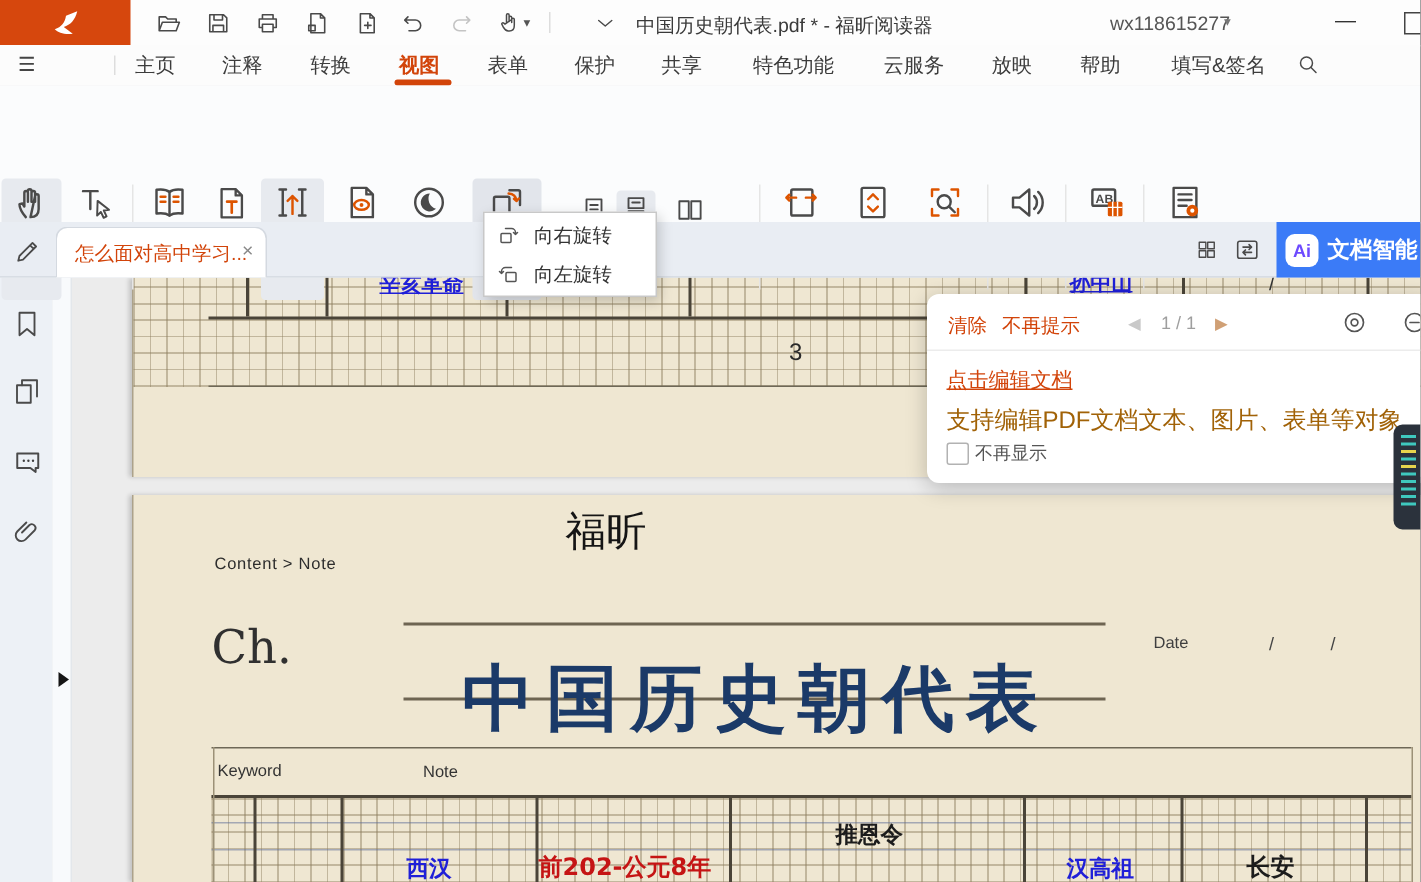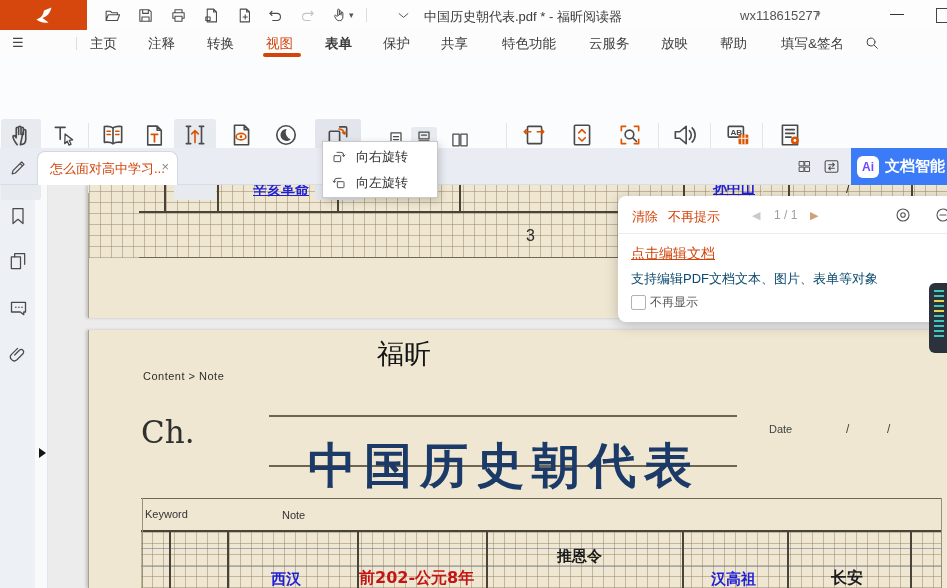--- a/index.html
+++ b/index.html
@@ -10,21 +10,21 @@
   .ic{stroke:#4a4a4a;stroke-width:1.5;fill:none;stroke-linecap:round;stroke-linejoin:round;}
   .or{stroke:#DD5400;}
   .fillor{fill:#DD5400;stroke:none;}
   
   .titlebar{left:0;top:0;width:947px;height:30px;background:#FDFDFD;border-bottom:1px solid #ECECEC;z-index:10;}
   .logo{left:0;top:0;width:87px;height:30px;background:#D6470D;display:flex;align-items:center;justify-content:center;}
   .qat{top:6px;width:18px;height:18px;display:flex;align-items:center;justify-content:center;}
   .ttxt{top:8px;font-size:13px;color:#3a3a3a;white-space:nowrap;}
   .menubar{left:0;top:30px;width:947px;height:27px;background:#FCFCFC;z-index:10;}
   .mi{top:5px;font-size:13.5px;color:#3c3c3c;white-space:nowrap;cursor:default;}
-  .mi.active{color:#D2440A;font-weight:normal;}
+  .mi.active{color:#D2440A;font-weight:bold;}
   .mpill{left:263px;top:23px;width:38px;height:4px;background:#D2440A;border-radius:2px;}
   .ribbon{left:0;top:57px;width:947px;height:91px;background:#FBFCFD;border-bottom:1px solid #E2E2E2;z-index:10;}
   .rb{top:62px;height:81px;display:flex;flex-direction:column;align-items:center;border-radius:3px;}
   .rb .iw{height:32px;display:flex;align-items:center;justify-content:center;text-align:right;}
   .rlab{font-size:12px;line-height:15px;white-space:pre-line;text-align:center;color:#3b3b3b;}
   .sel{background:#E7EAEF;}
   .pressed{background:#E2E5EB;}
   .rsep{top:66px;width:1px;height:70px;background:#E5E5E5;}
   .caret{font-size:9px;color:#555;}
   .li{width:26px;height:26px;display:flex;align-items:center;justify-content:center;border-radius:3px;}
@@ -188,21 +188,21 @@
 
   <div class="abs menubar">
     <span class="abs" style="left:12px;top:5px;font-size:13px;color:#444;">☰</span>
     <span class="abs mi" style="left:20px;margin-top:40px;">文件</span>
     <div class="abs" style="left:76px;top:7px;width:1px;height:13px;background:#DDD;"></div>
     <span class="abs mi" style="left:90px;">主页</span>
     <span class="abs mi" style="left:148px;">注释</span>
     <span class="abs mi" style="left:207px;">转换</span>
     <span class="abs mi active" style="left:266px;">视图</span>
     <div class="abs mpill"></div>
-    <span class="abs mi" style="left:325px;font-weight:bold;">表单</span>
+    <span class="abs mi" style="left:325px;">表单</span>
     <span class="abs mi" style="left:383px;">保护</span>
     <span class="abs mi" style="left:441px;">共享</span>
     <span class="abs mi" style="left:502px;">特色功能</span>
     <span class="abs mi" style="left:589px;">云服务</span>
     <span class="abs mi" style="left:661px;">放映</span>
     <span class="abs mi" style="left:720px;">帮助</span>
     <span class="abs mi" style="left:781px;">填写&amp;签名</span>
     <div class="abs" style="left:864px;top:5px;">
       <svg class="ic" width="16" height="16" viewBox="0 0 24 24">
           <circle cx="10.5" cy="10.5" r="6"></circle>
@@ -494,21 +494,21 @@
         </svg>
       </div>
     <div class="abs" style="left:316px;top:10px;">
       <svg class="ic" width="18" height="18" viewBox="0 0 24 24" style="stroke:#555">
           <circle cx="12" cy="12" r="8"></circle>
           <path d="M8 12h8"></path>
         </svg>
       </div>
     <div class="abs ndiv"></div>
     <span class="abs orange" style="left:13px;top:49px;font-size:14px;text-decoration:underline;">点击编辑文档</span>
-    <span class="abs" style="left:13px;top:74px;font-size:13px;color:#0c4a6e;">支持编辑PDF文档文本、图片、表单等对象</span>
+    <span class="abs" style="left:13px;top:74px;font-size:16px;color:#a16207;">支持编辑PDF文档文本、图片、表单等对象</span>
     <span class="abs" style="left:13px;top:99px;width:13px;height:13px;border:1px solid #B2B2B2;background:#fff;border-radius:2px;"></span>
     <span class="abs" style="left:32px;top:98px;font-size:12px;color:#555;">不再显示</span>
   </div>
 
   <div class="abs widget">
     <div class="wl"></div>
     <div class="wl"></div>
     <div class="wl y"></div>
     <div class="wl"></div>
     <div class="wl y"></div>

